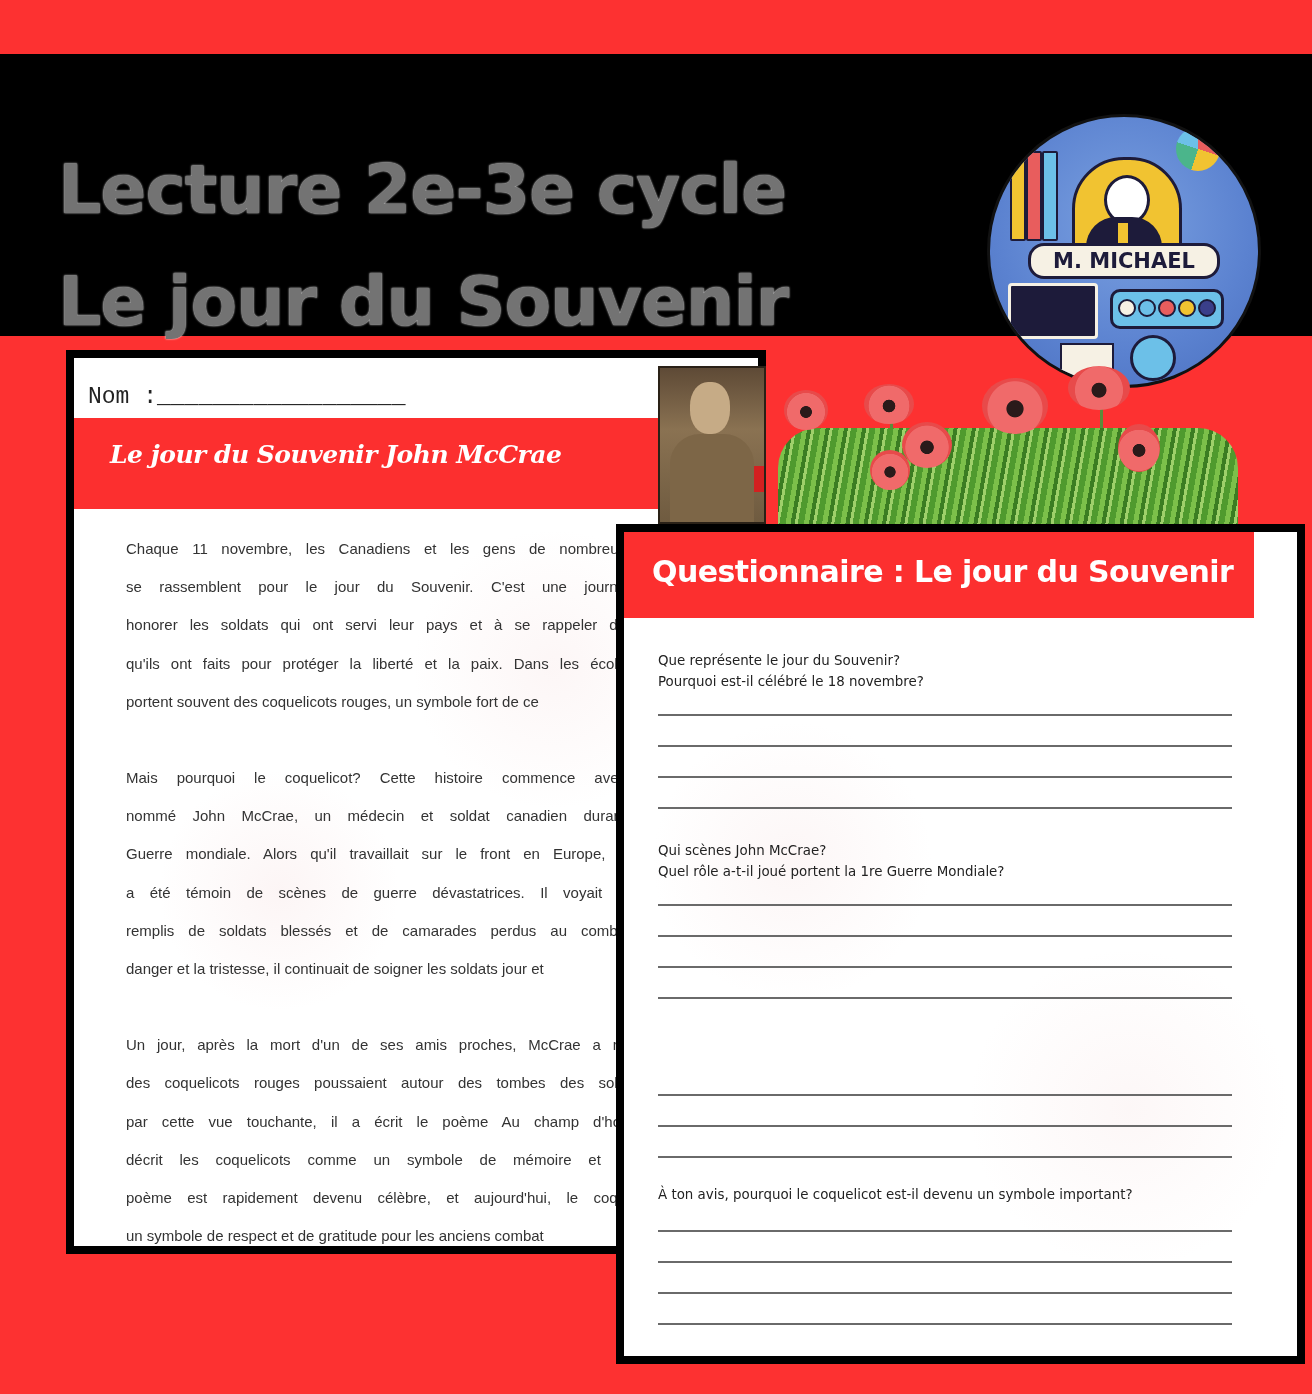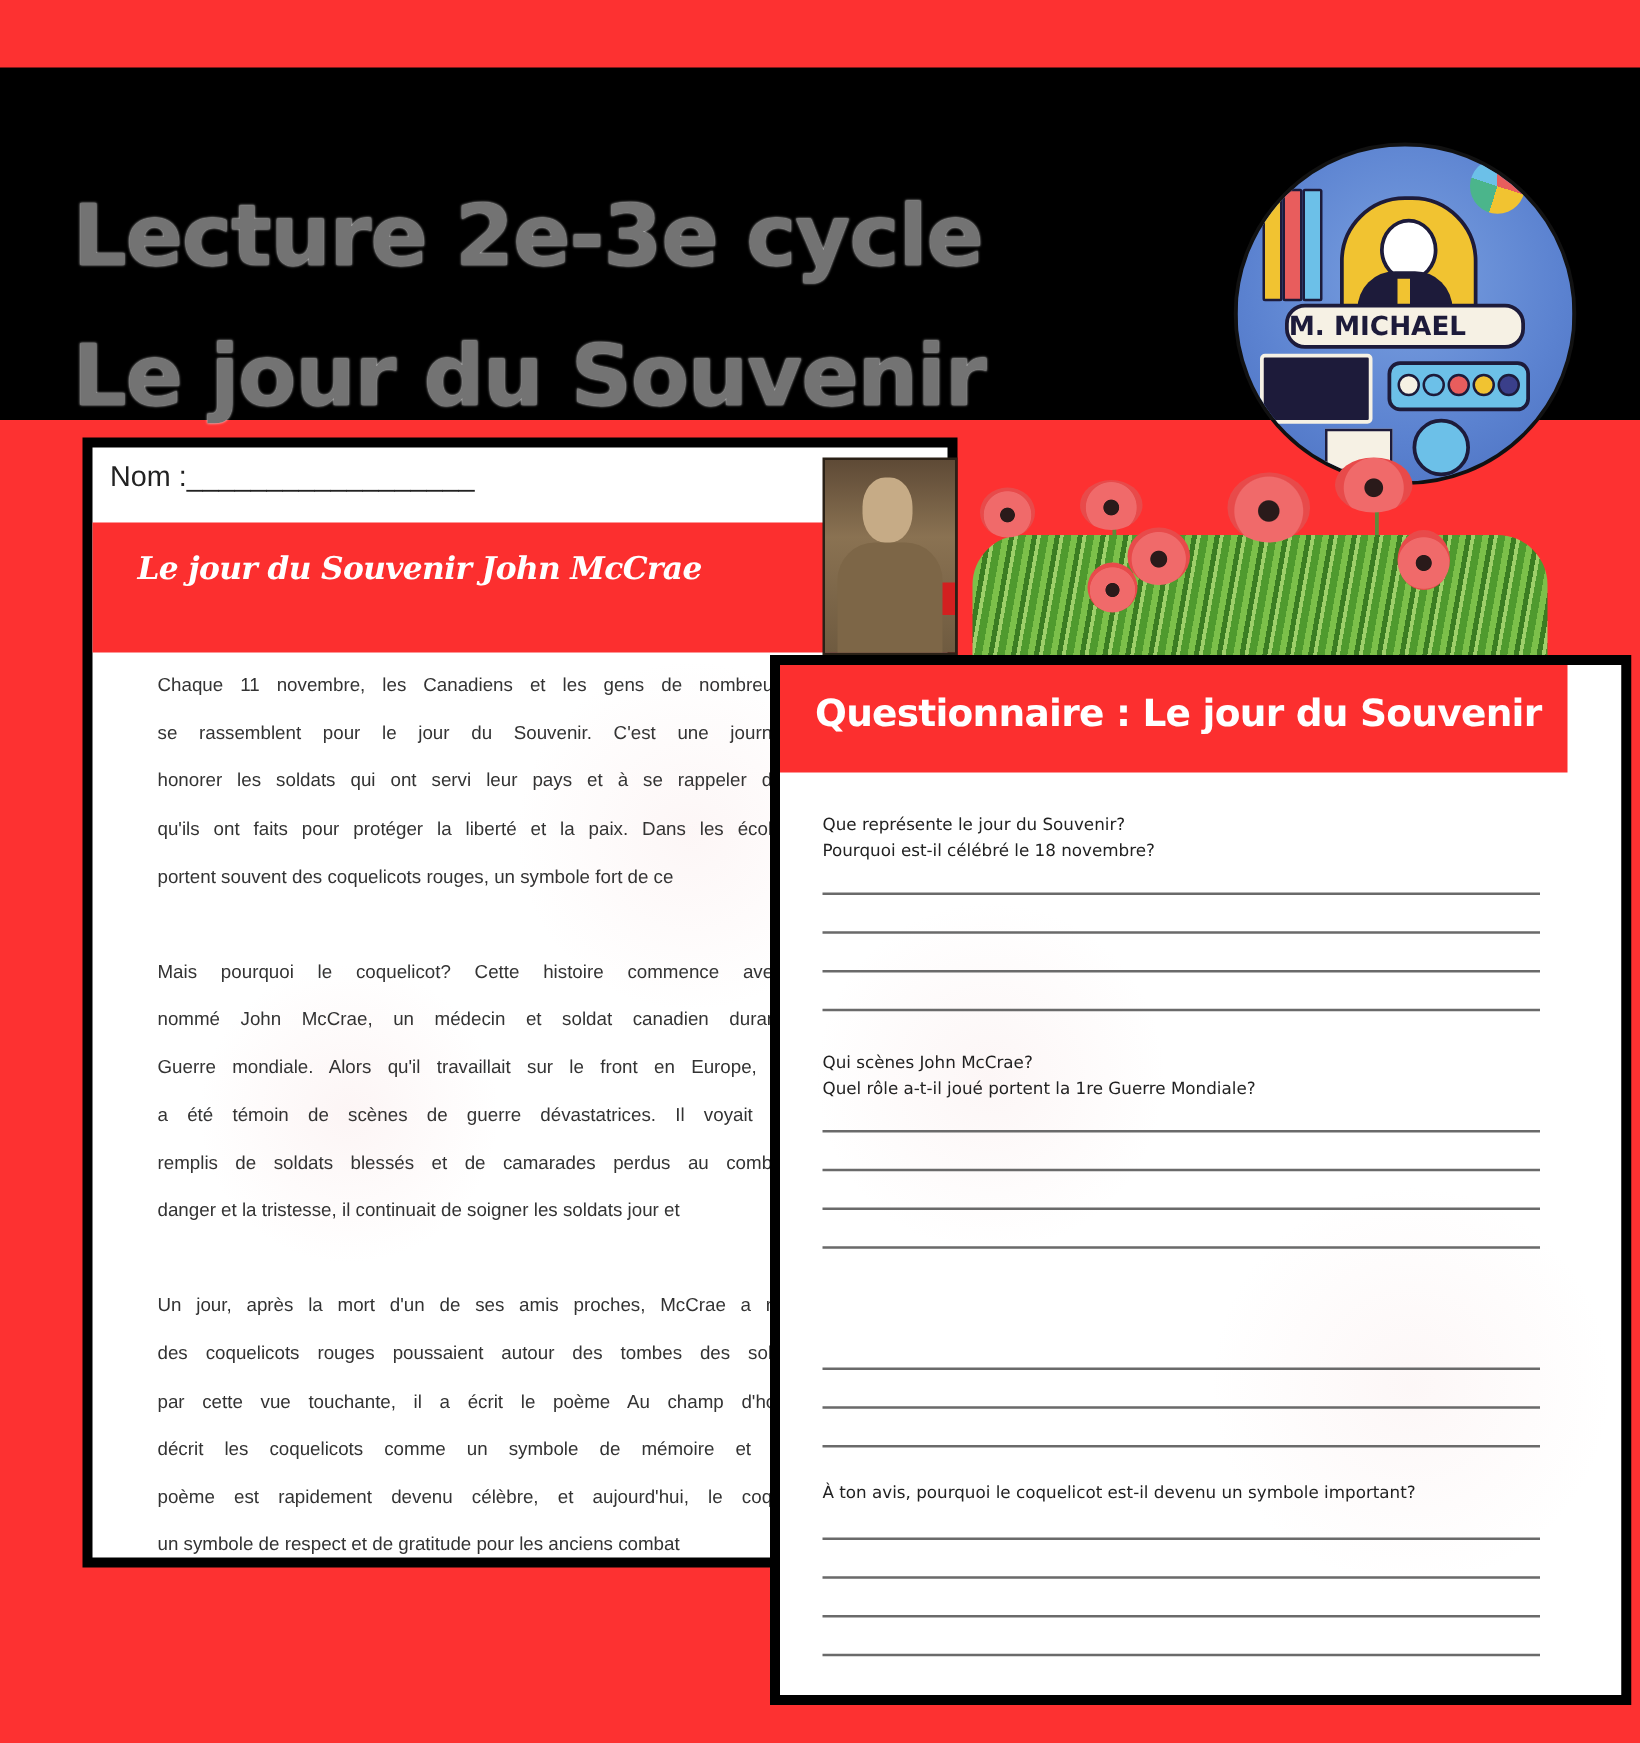--- a/index.html
+++ b/index.html
@@ -24,21 +24,21 @@
     background:radial-gradient(circle at 50% 40%, #7aa0e0 0%, #5b82d0 60%, #4a6fbf 100%);
     border:3px solid #111;
   }
   .logo .sun { position:absolute; left:82px; top:40px; width:104px; height:100px; border-radius:52px 52px 10px 10px; background:#f1c331; border:3px solid #1d1b3a; }
   .logo .head { position:absolute; left:114px; top:58px; width:40px; height:44px; border-radius:50%; background:#fff; border:3px solid #1d1b3a; }
   .logo .body { position:absolute; left:96px; top:100px; width:76px; height:36px; border-radius:30px 30px 0 0; background:#1d1b3a; }
   .logo .tie { position:absolute; left:128px; top:106px; width:10px; height:28px; background:#f1c331; }
   .logo .name {
     position:absolute; left:38px; top:126px; width:186px; height:30px;
     background:#f6f1e4; border:3px solid #1d1b3a; border-radius:16px;
-    color:#1d1b3a; font-weight:bold; font-size:21px; line-height:30px;
+    color:#1d1b3a; font-weight:bold; font-size:21px; text-align:center; line-height:30px;
     font-family:"DejaVu Sans", sans-serif;
   }
   .logo .screen { position:absolute; left:18px; top:166px; width:84px; height:50px; background:#1d1b3a; border:3px solid #f6f1e4; border-radius:4px; }
   .logo .panel { position:absolute; left:120px; top:172px; width:108px; height:34px; background:#6cc0e8; border:3px solid #1d1b3a; border-radius:10px; }
   .logo .dot { position:absolute; top:182px; width:14px; height:14px; border-radius:50%; border:2px solid #1d1b3a; }
   .logo .pencil { position:absolute; top:34px; width:12px; height:86px; border:2px solid #1d1b3a; border-radius:2px; }
   .logo .ball { position:absolute; left:186px; top:10px; width:44px; height:44px; border-radius:50%; background:conic-gradient(#e85d5d 0 30%, #f1c331 30% 55%, #4bb58b 55% 80%, #6cc0e8 80% 100%); }
   .logo .book { position:absolute; left:70px; top:226px; width:50px; height:30px; background:#f6f1e4; border:2px solid #1d1b3a; }
   .logo .knob { position:absolute; left:140px; top:218px; width:40px; height:40px; border-radius:50%; background:#6cc0e8; border:3px solid #1d1b3a; }
 
@@ -47,25 +47,25 @@
     position:absolute; left:66px; top:350px; width:700px; height:904px;
     background:#000;
   }
   .page-left-inner {
     position:absolute; left:8px; top:8px; right:8px; bottom:8px;
     background:#fff;
     background-image:radial-gradient(circle at 30% 60%, rgba(240,200,200,0.18) 0, rgba(255,255,255,0) 120px),
                      radial-gradient(circle at 70% 35%, rgba(240,200,200,0.16) 0, rgba(255,255,255,0) 140px);
   }
   .nom {
-    position:absolute; left:14px; top:10px; font-family:Liberation Sans, sans-serif;
+    position:absolute; left:14px; top:26px; font-family:Liberation Mono, monospace;
     font-size:23px; color:#222;
   }
   .left-header {
-    position:absolute; left:0; top:60px; width:690px; height:104px;
+    position:absolute; left:0; top:60px; width:690px; height:91px;
     background:#fc2f2f;
   }
   .left-header-title {
     position:absolute; left:36px; top:22px; color:#fff;
     font-family:"DejaVu Serif", serif; font-weight:bold; font-style:italic; font-size:25px;
     letter-spacing:-0.5px;
   }
   .photo {
     position:absolute; left:584px; top:8px; width:104px; height:154px;
     background:linear-gradient(180deg, #5e4a36 0%, #8a7252 40%, #6f5b40 100%);

